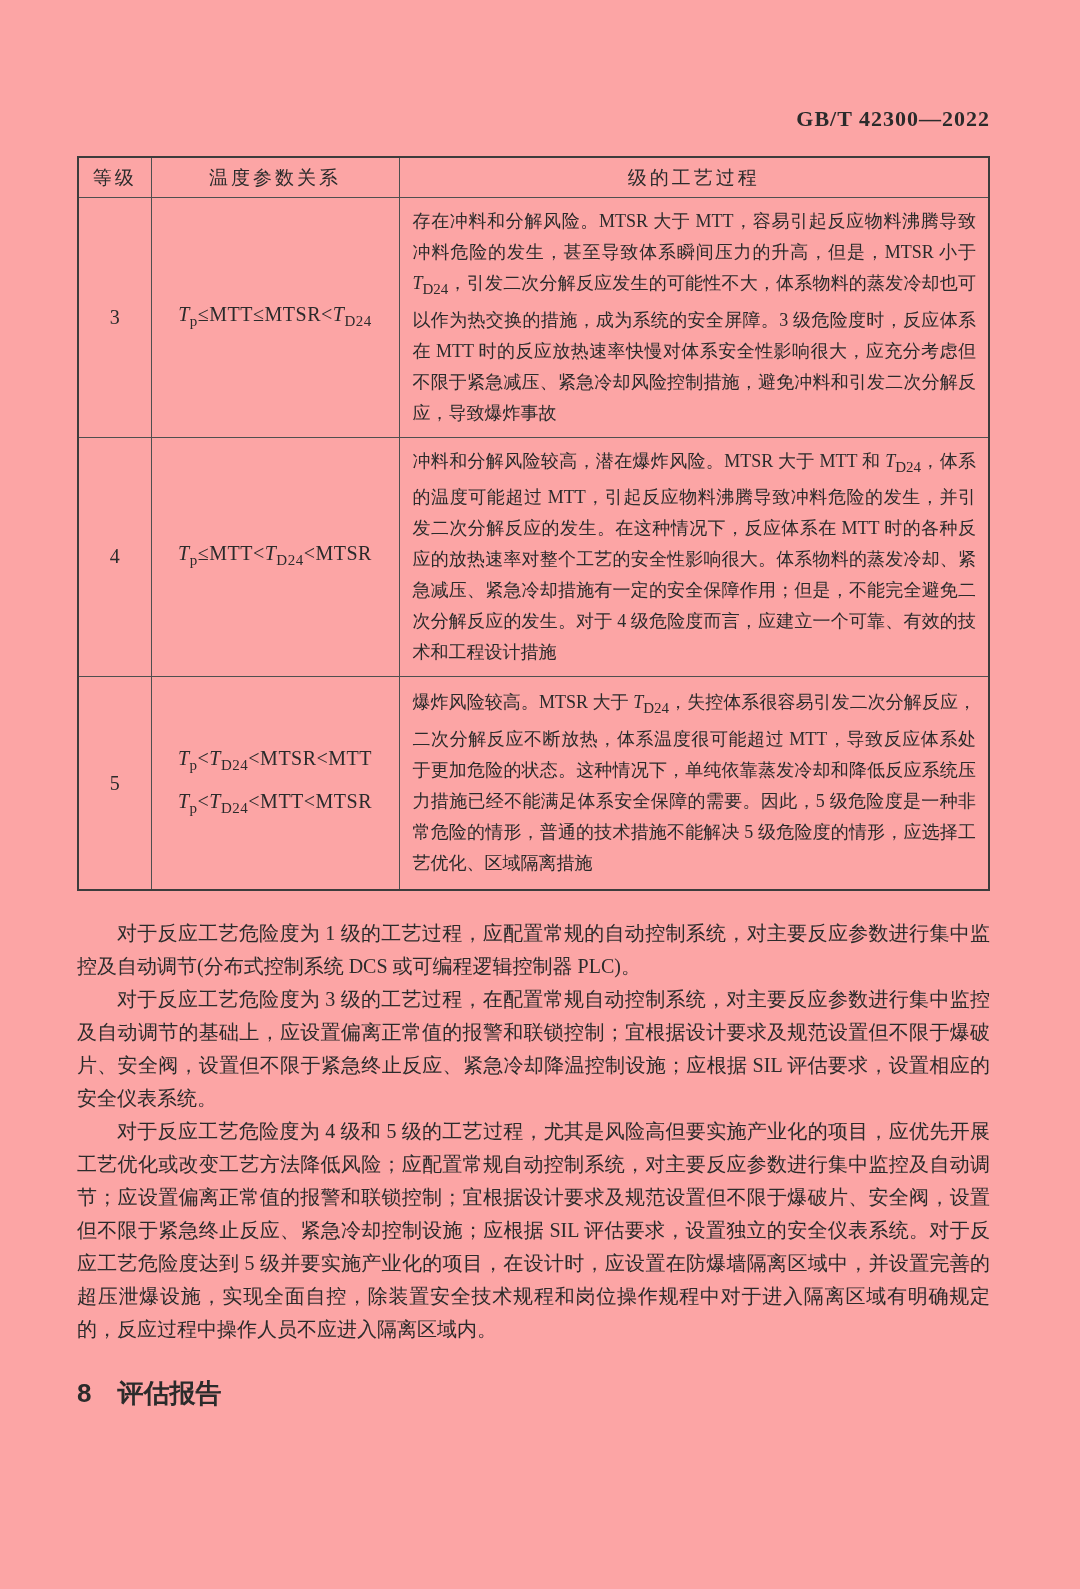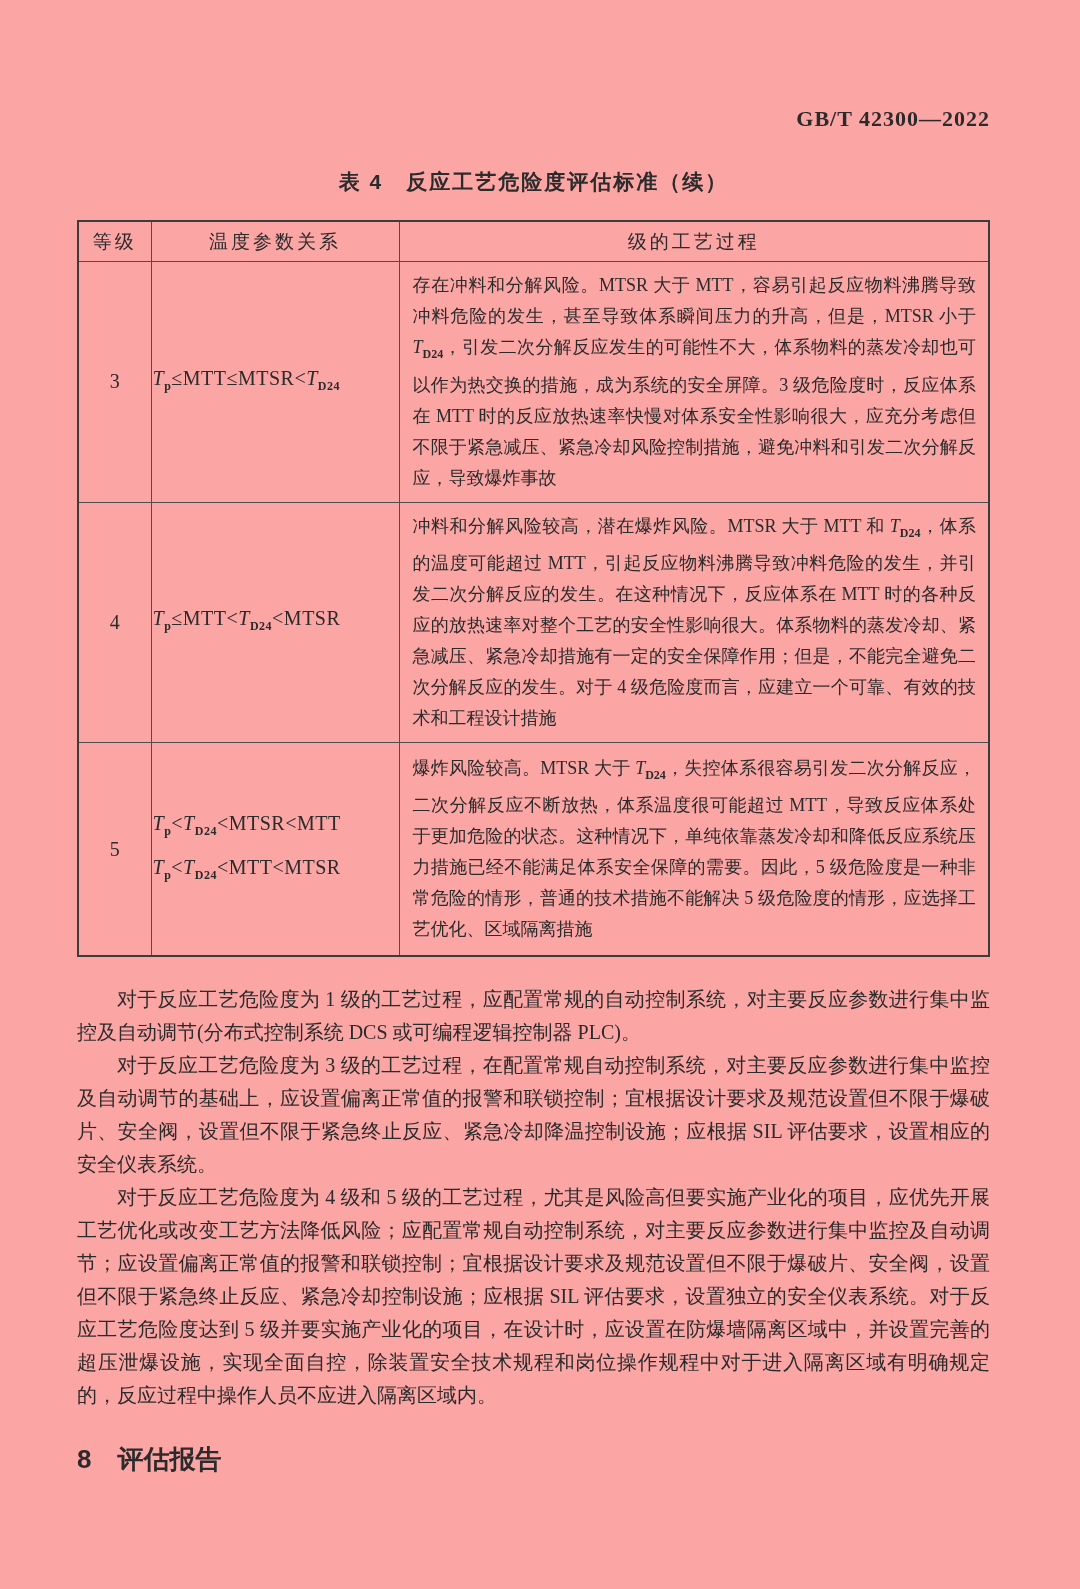--- a/index.html
+++ b/index.html
@@ -41,24 +41,24 @@
   table.risk th {
     height:37px;
     font-weight:400;
     font-size:19px;
     letter-spacing:3px;
     text-align:center;
     vertical-align:middle;
   }
   tbody.rows td { height:196px; vertical-align:middle; }
   td.grade  { text-align:center; font-size:20px; }
-  td.cond-cell { font-size:20px; }
+  td.cond-cell { text-align:center; font-size:20px; }
   td.cond-cell .cond { line-height:36px; letter-spacing:0.5px; white-space:nowrap; }
   .ft { font-style:italic; font-family:"Liberation Serif","DejaVu Serif",serif; }
-  sub { font-size:12px;font-weight:bold; }
+  sub { font-size:15px; }
   td.desc {
     padding:8px 12px 8px 13px;
     font-size:18px;
     line-height:31px;
     text-align:justify;
     text-justify:inter-ideograph;
   }
   .paragraphs {
     margin-top:26px;
     font-size:20px;
@@ -75,21 +75,20 @@
   }
   .section-heading .num { margin-right:26px; }
 </style>
 </head>
 <body>
 
 <div class="page">
 
   <div class="doc-code">GB/T 42300—2022</div>
 
-  <div class="caption">表 4　反应工艺危险度评估标准（续）</div>
 
   <table class="risk">
     <colgroup>
       <col style="width:73px">
       <col style="width:248px">
       <col>
     </colgroup>
     <thead>
       <tr>
         <th>等级</th>

